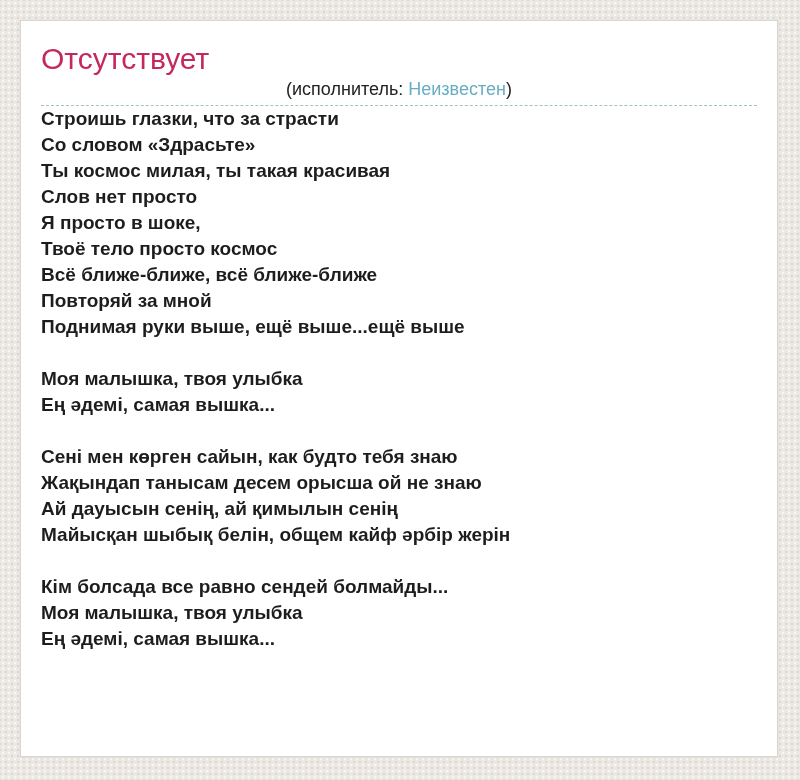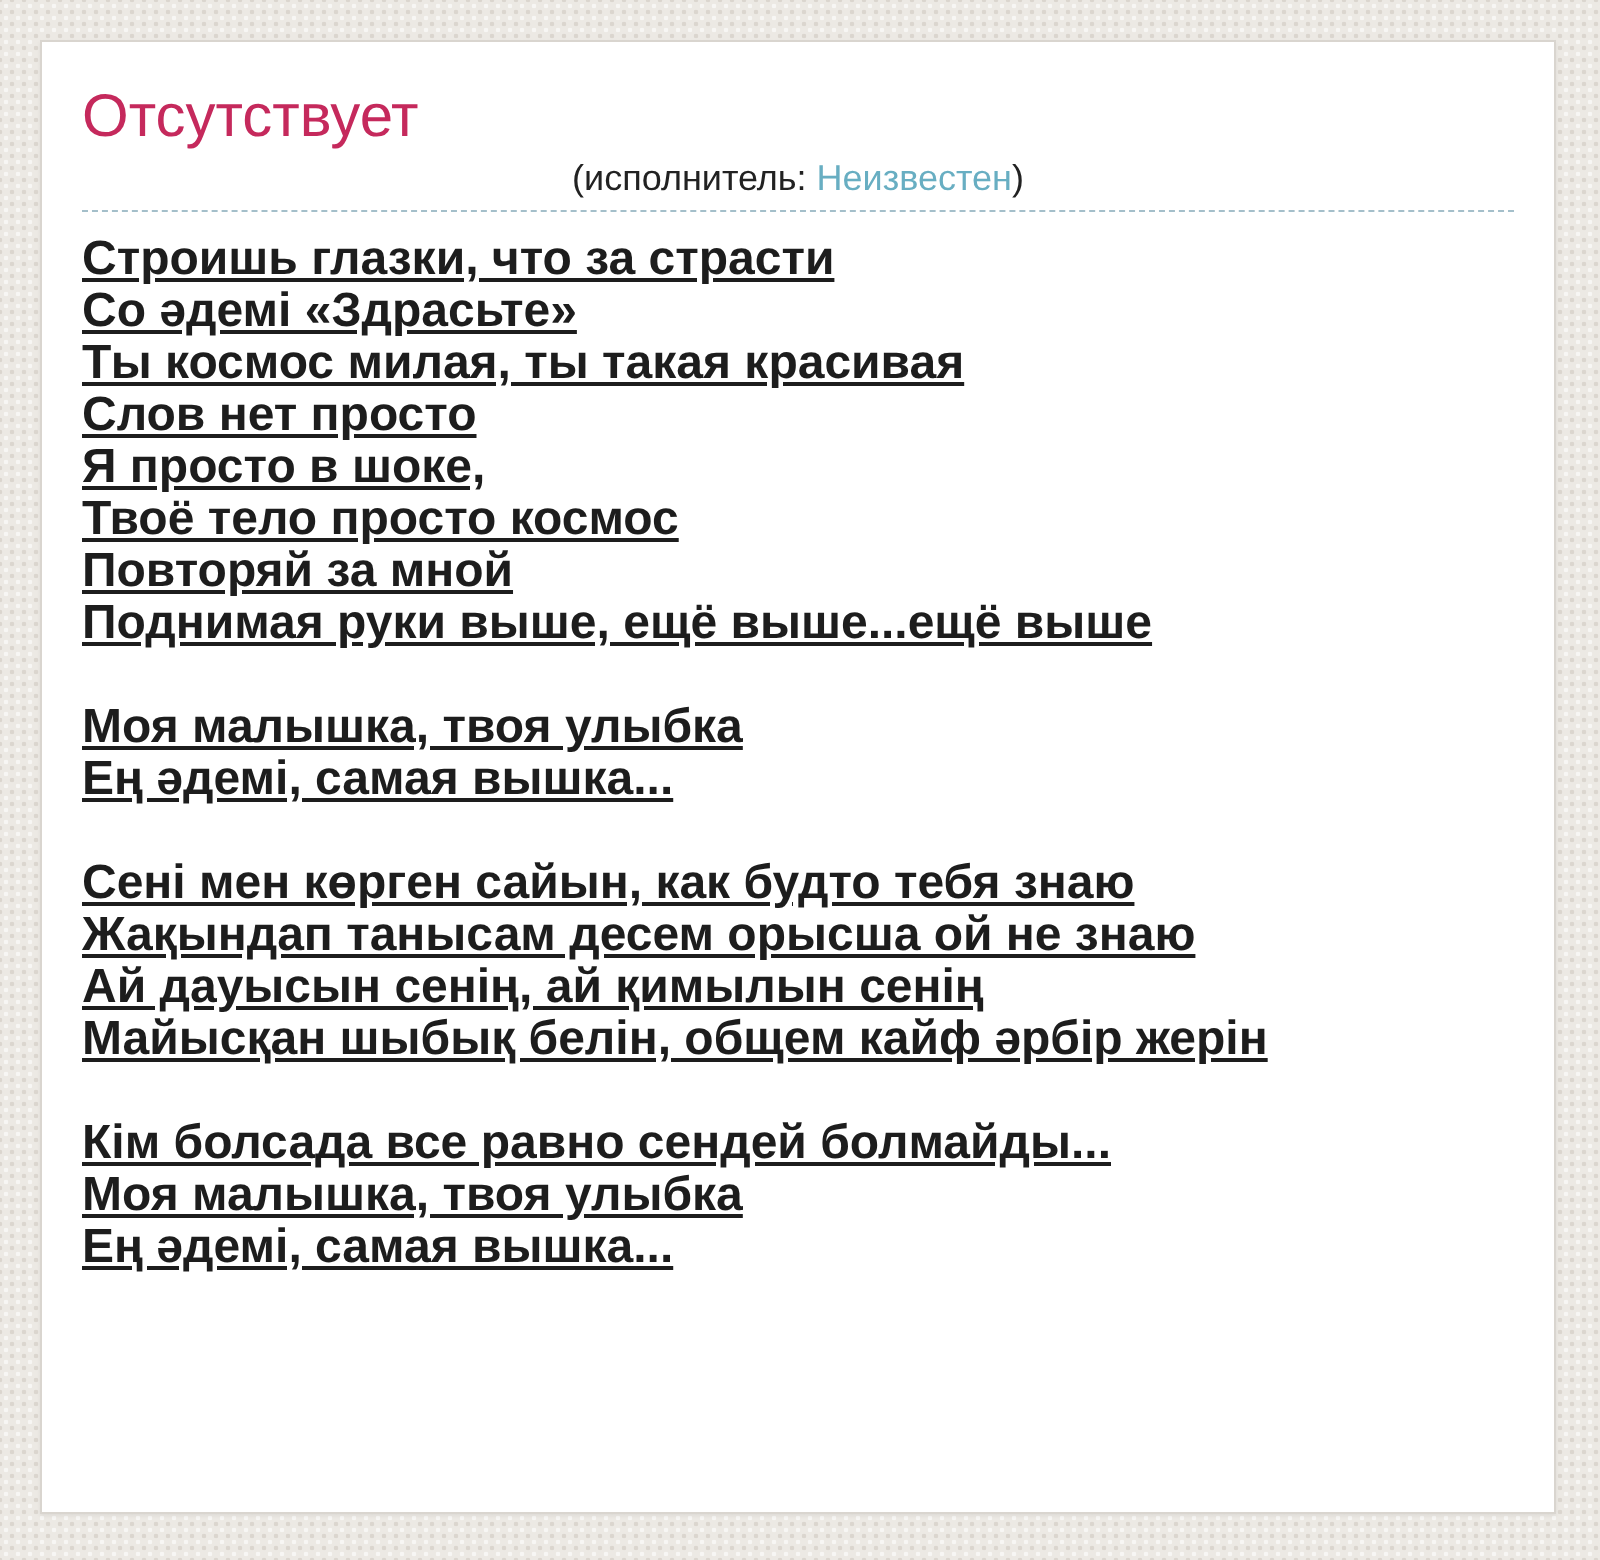--- a/index.html
+++ b/index.html
@@ -50,46 +50,45 @@
     padding-bottom:5px;
     border-bottom:1px dashed var(--separator-color);
     text-align:center;
   }
   .artist-link{
     color:var(--artist-link-color);
     text-decoration:none;
     cursor:pointer;
   }
   .lyrics{
-    margin-top:11px;
-    font-size:24px;
+    font-size:19px;
     font-weight:700;
     line-height:26px;
     color:var(--lyrics-color);
-    text-decoration:underline;
   }
   .stanza{margin-bottom:26px;}
   .stanza:last-child{margin-bottom:0;}
   .lyric-line{min-height:26px;white-space:pre;}
 </style>
 </head>
 <body>
 
 <div class="page">
   <div class="card">
     <h1 class="song-title">Отсутствует</h1>
     <div class="artist-line"><span>(исполнитель: </span><a class="artist-link">Неизвестен</a><span>)</span></div>
     <div class="lyrics">
         <div class="stanza">
           <div class="lyric-line">Строишь глазки, что за страсти</div>
-          <div class="lyric-line">Со әдемі «Здрасьте»</div>
+          <div class="lyric-line">Со словом «Здрасьте»</div>
           <div class="lyric-line">Ты космос милая, ты такая красивая</div>
           <div class="lyric-line">Слов нет просто</div>
           <div class="lyric-line">Я просто в шоке,</div>
           <div class="lyric-line">Твоё тело просто космос</div>
+          <div class="lyric-line">Всё ближе-ближе, всё ближе-ближе</div>
           <div class="lyric-line">Повторяй за мной</div>
           <div class="lyric-line">Поднимая руки выше, ещё выше...ещё выше</div>
         </div>
         <div class="stanza">
           <div class="lyric-line">Моя малышка, твоя улыбка</div>
           <div class="lyric-line">Ең әдемі, самая вышка...</div>
         </div>
         <div class="stanza">
           <div class="lyric-line">Сені мен көрген сайын, как будто тебя знаю</div>
           <div class="lyric-line">Жақындап танысам десем орысша ой не знаю</div>

